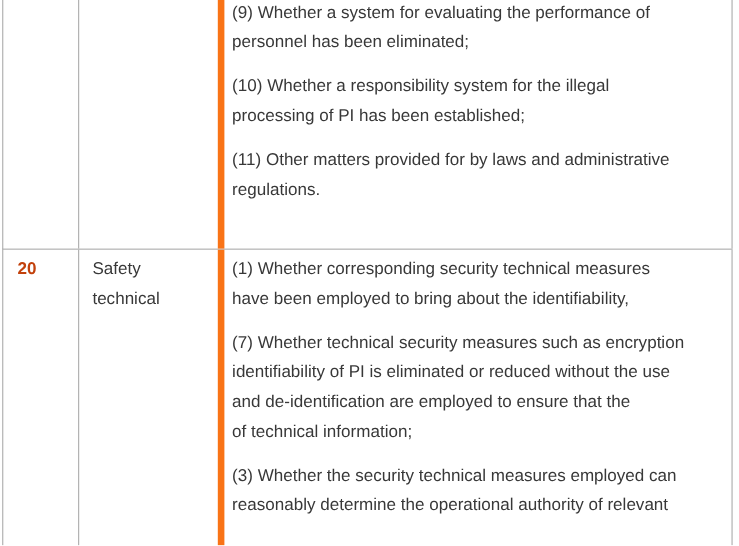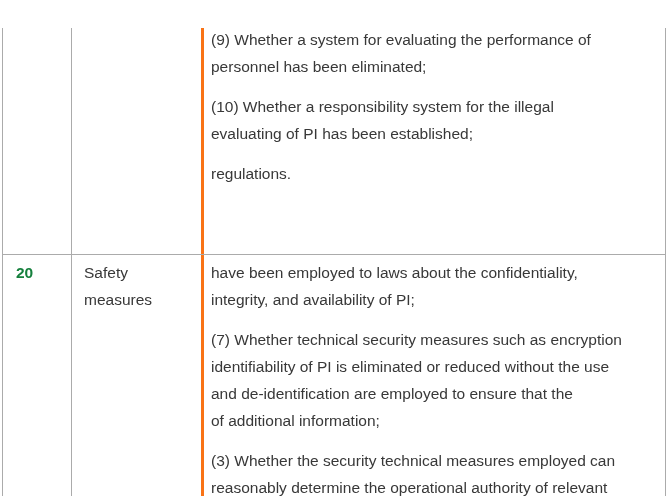--- a/index.html
+++ b/index.html
@@ -17,92 +17,93 @@
     position: absolute;
     left: 2px;
     top: 0;
     width: 664px;
   }
   .trow {
     display: flex;
     box-sizing: border-box;
     border-left: 1px solid #ababab;
   }
-  .trow.row-a { height: 227px; border-bottom: 1px solid #ababab; margin-top: 28px; }
+  .trow.row-a { height: 227px; border-bottom: 1px solid #ababab; }
   .trow.row-b { height: 269px; }
   .cell { box-sizing: border-box; overflow: hidden; }
   .c1 {
     width: 69px;
     border-right: 1px solid #ababab;
     padding: 4px 4px 0 13px;
   }
   .c2 {
     width: 132px;
-    border-right: 3px solid #f97316;
+    border-right: 6px solid #f97316;
     padding: 4px 6px 0 12px;
   }
   .c3 {
     flex: 1;
     border-right: 1px solid #ababab;
     padding: 0 8px 0 7px;
   }
   .row-b .c3 { padding-top: 4px; }
   .line { line-height: 27px; white-space: nowrap; }
   .para { margin: 0 0 13px 0; }
   .row-a .c3 .para:first-child { margin-top: -2px; }
   .row-num {
     font-weight: 700;
-    color: #15803d;
+    color: #c2410c;
     line-height: 27px;
   }
 </style>
 </head>
 <body>
 
 <div class="page">
   <div class="tbl">
 
     <div class="trow row-a">
       <div class="cell c1"></div>
       <div class="cell c2"></div>
       <div class="cell c3">
         <div class="para">
           <div class="line">(9) Whether a system for evaluating the performance of</div>
           <div class="line">personnel has been eliminated;</div>
         </div>
         <div class="para">
           <div class="line">(10) Whether a responsibility system for the illegal</div>
-          <div class="line">evaluating of PI has been established;</div>
+          <div class="line">processing of PI has been established;</div>
         </div>
         <div class="para">
+          <div class="line">(11) Other matters provided for by laws and administrative</div>
           <div class="line">regulations.</div>
         </div>
       </div>
     </div>
 
     <div class="trow row-b">
       <div class="cell c1">
         <div class="row-num">20</div>
       </div>
       <div class="cell c2">
         <div class="para">
           <div class="line">Safety</div>
-          <div class="line">measures</div>
+          <div class="line">technical</div>
         </div>
       </div>
       <div class="cell c3">
         <div class="para">
-          <div class="line">have been employed to laws about the confidentiality,</div>
-          <div class="line">integrity, and availability of PI;</div>
+          <div class="line">(1) Whether corresponding security technical measures</div>
+          <div class="line">have been employed to bring about the identifiability,</div>
         </div>
         <div class="para">
           <div class="line">(7) Whether technical security measures such as encryption</div>
           <div class="line">identifiability of PI is eliminated or reduced without the use</div>
           <div class="line">and de-identification are employed to ensure that the</div>
-          <div class="line">of additional information;</div>
+          <div class="line">of technical information;</div>
         </div>
         <div class="para">
           <div class="line">(3) Whether the security technical measures employed can</div>
           <div class="line">reasonably determine the operational authority of relevant</div>
         </div>
       </div>
     </div>
 
   </div>
 </div>

